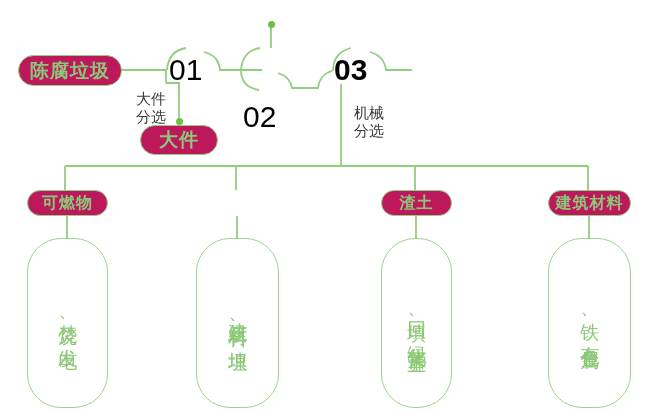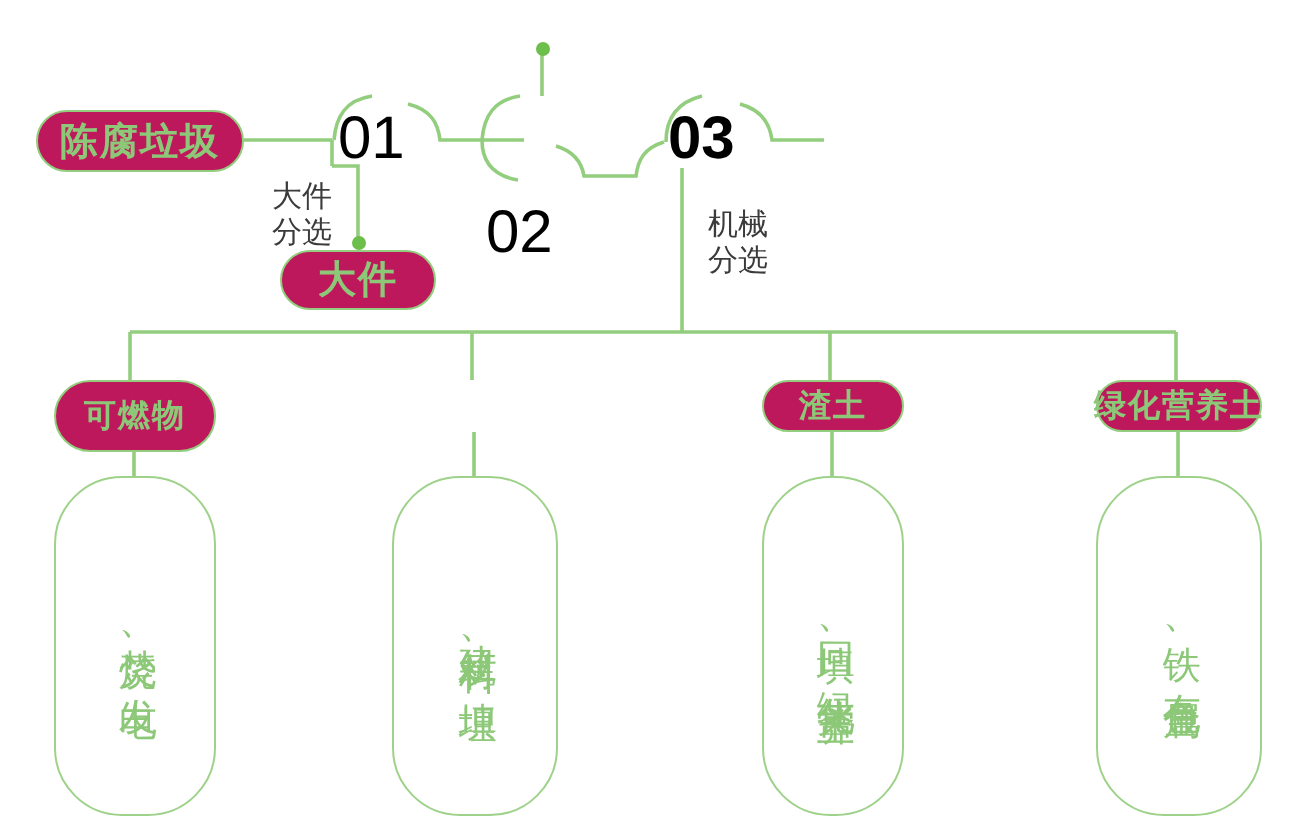--- a/index.html
+++ b/index.html
@@ -157,26 +157,26 @@
   <div class="annot" style="left:354px; top:104px; text-align:left;">
     <div>机械</div>
     <div>分选</div>
   </div>
 
   <div class="dot" style="left:176px; top:118px;"></div>
   <div class="dot" style="left:268px; top:21px;"></div>
 
   <div class="pill" style="left:140px; top:125px; width:78px; height:30px; font-size:19px;">大件</div>
 
-  <div class="pill" style="left:27px; top:190px; width:81px; height:36px; font-size:16px;">可燃物</div>
+  <div class="pill" style="left:27px; top:190px; width:81px; height:26px; font-size:16px;">可燃物</div>
 
 
   <div class="pill" style="left:381px; top:190px; width:71px; height:26px; font-size:16px;">渣土</div>
 
-  <div class="pill" style="left:548px; top:190px; width:83px; height:26px; font-size:16px;">绿化营养土</div>
+  <div class="pill" style="left:548px; top:190px; width:83px; height:26px; font-size:16px;">建筑材料</div>
 
   <div class="tallbox" style="left:27px; top:238px; width:81px; height:170px;">
     <span class="vtext">焚烧、发电</span>
   </div>
 
   <div class="tallbox" style="left:196px; top:238px; width:83px; height:170px;">
     <span class="vtext">建筑材料、填埋</span>
   </div>
 
   <div class="tallbox" style="left:381px; top:238px; width:71px; height:170px;">

